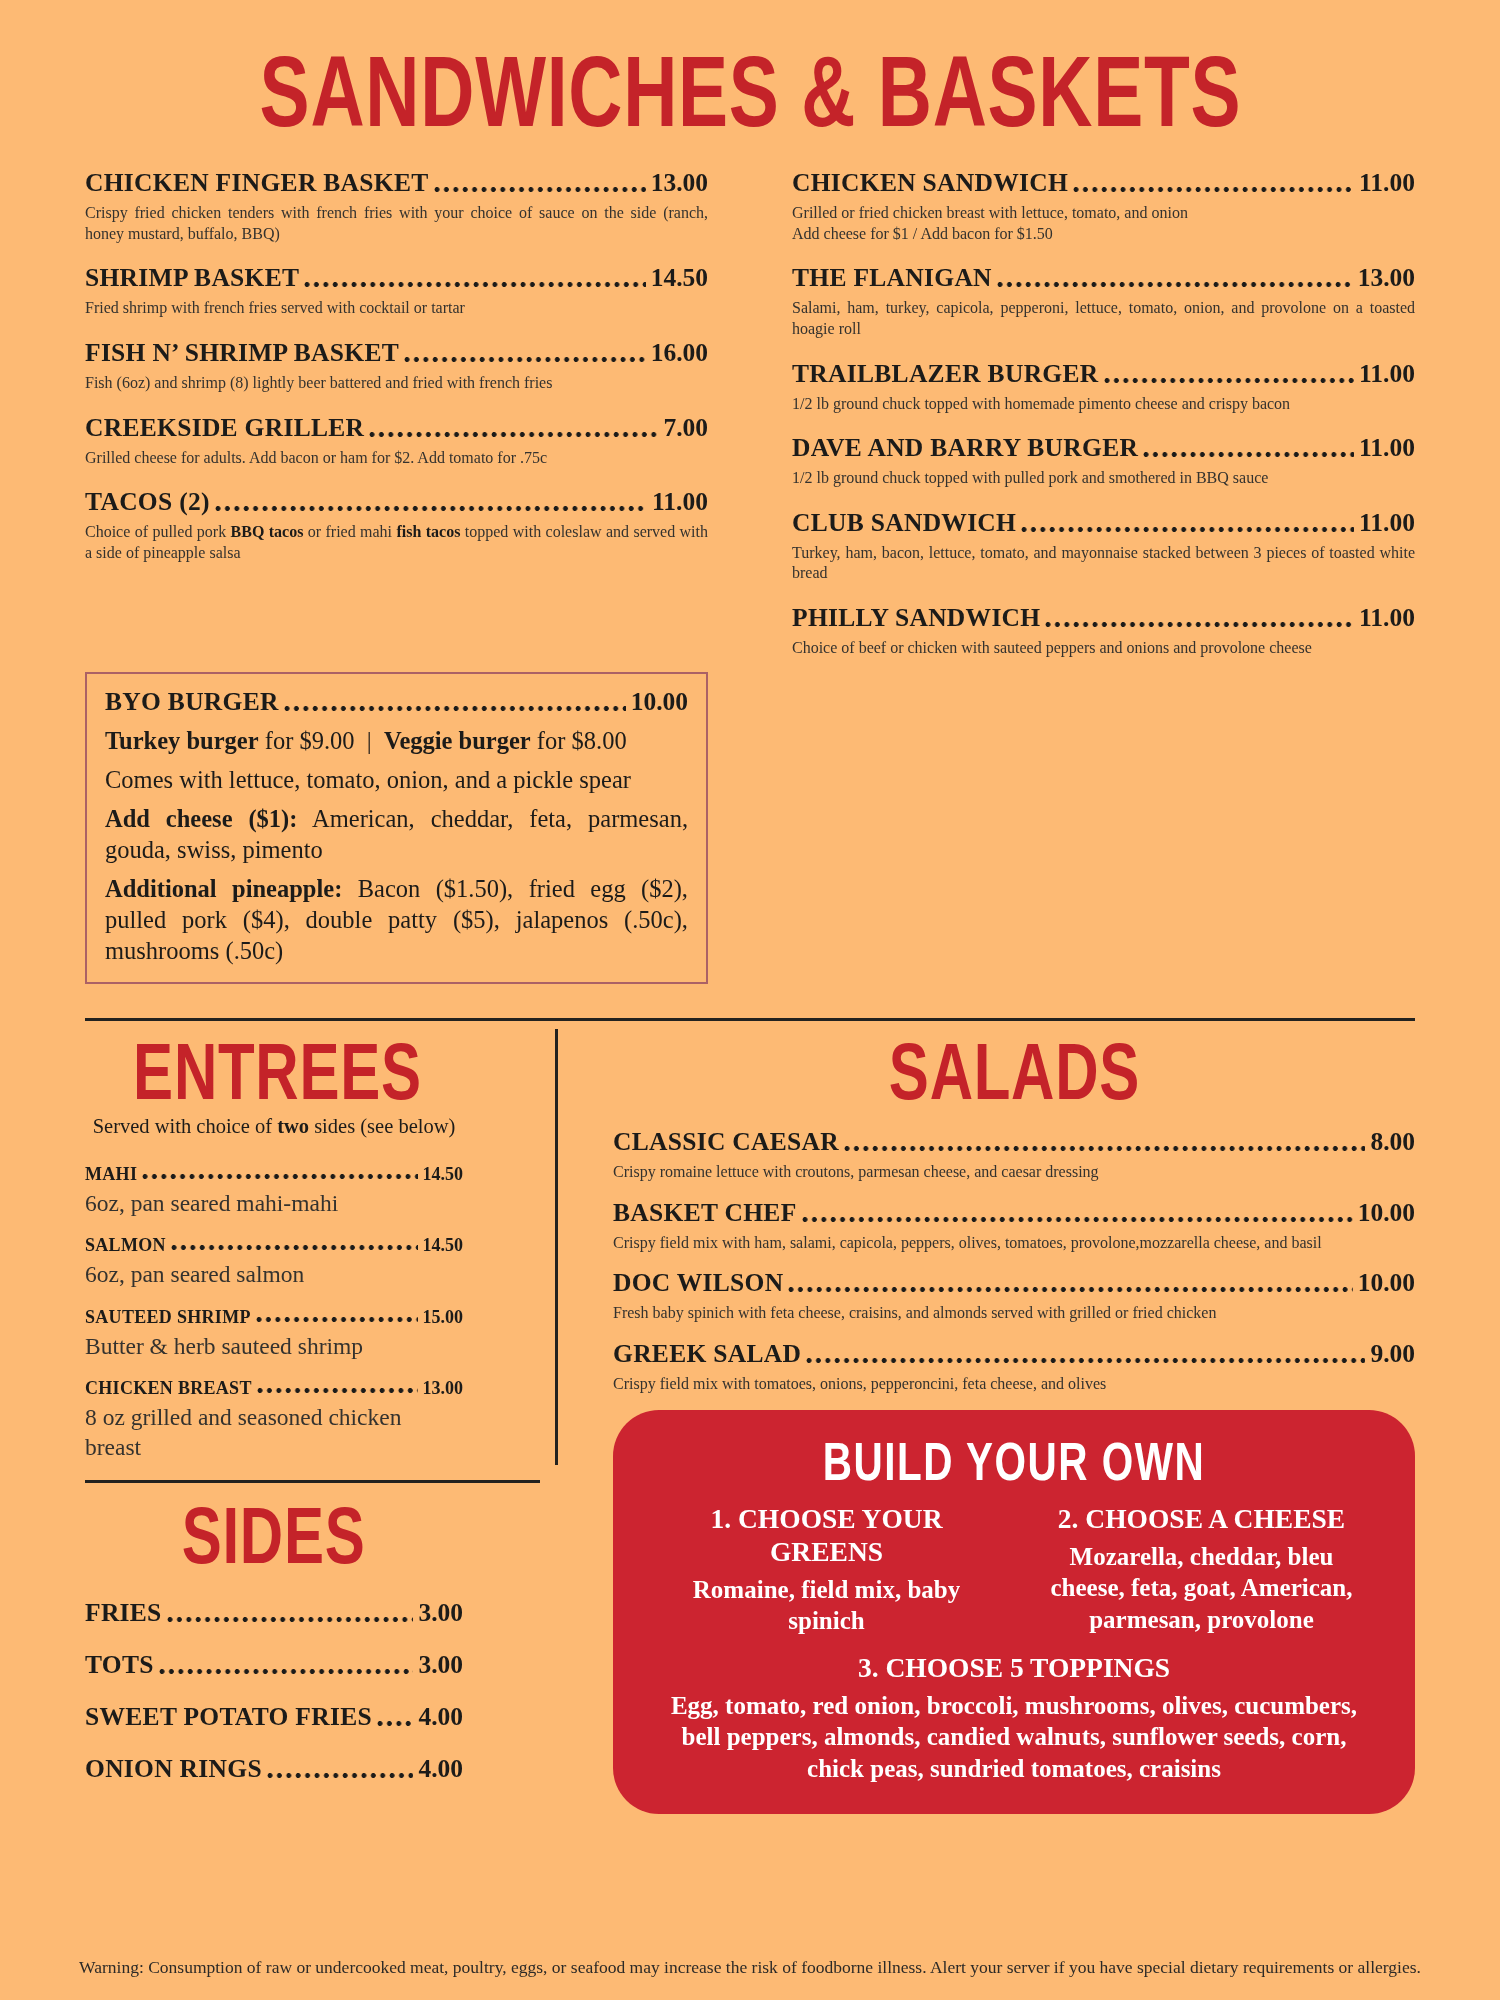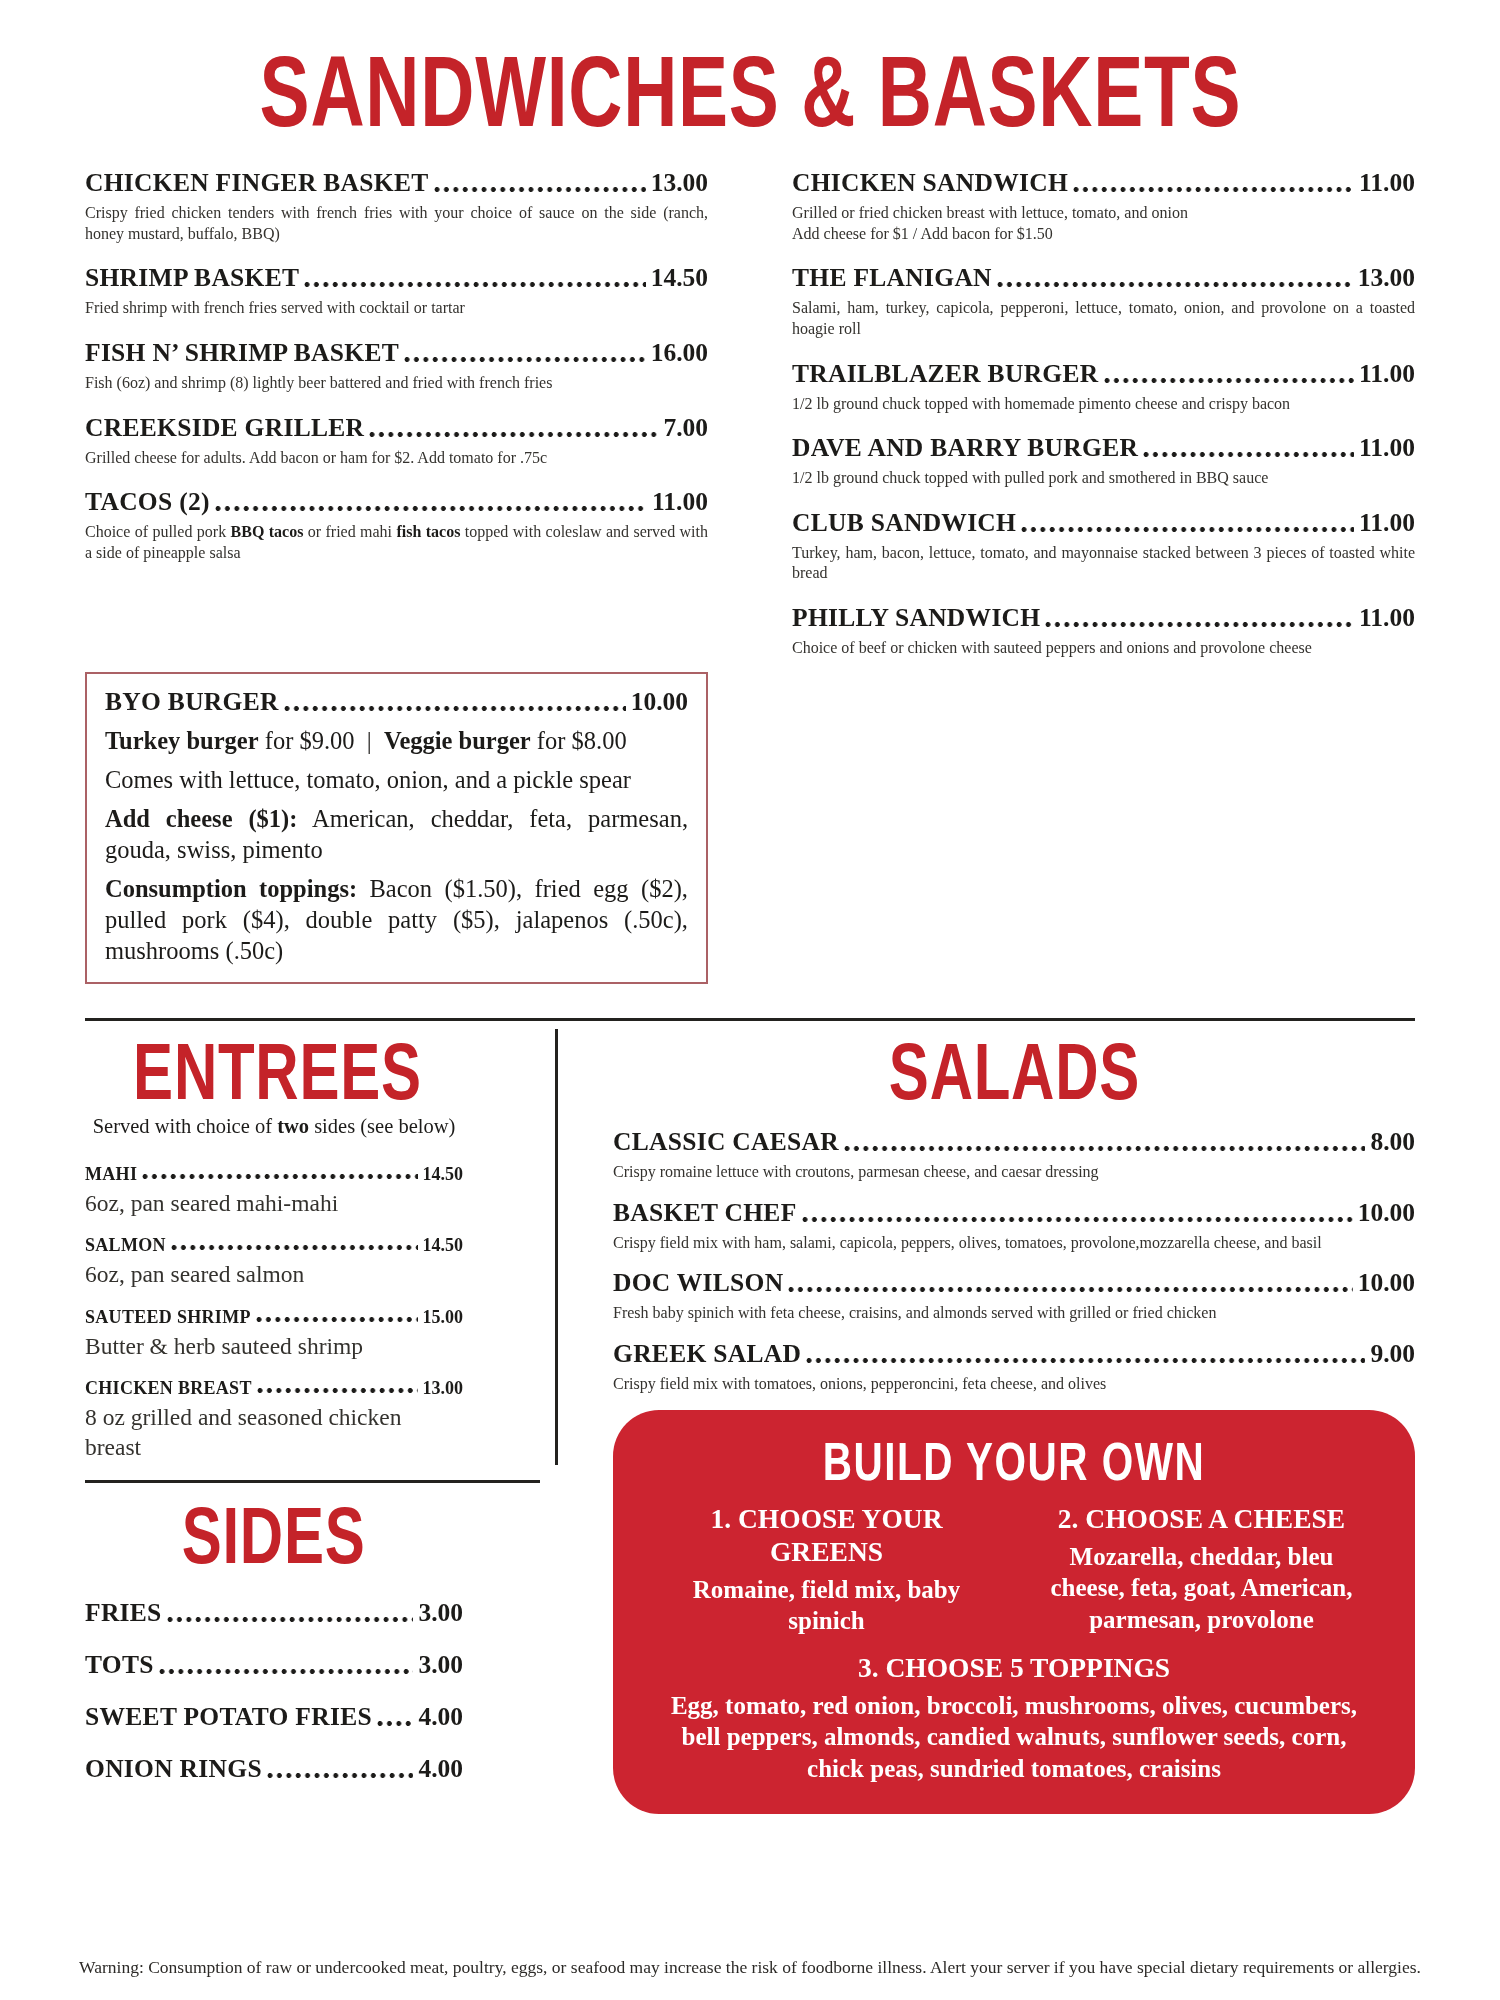--- a/index.html
+++ b/index.html
@@ -1,18 +1,18 @@
 <!DOCTYPE html>
 <html><head>
 <meta charset="utf-8">
 <style>
   html,body { margin:0; padding:0; background:#d8d4cd; }
   .page {
     position:relative; width:1500px; height:2000px; margin:0 auto;
-    background:#ffffff; overflow:hidden;
+    background:#fdba74; overflow:hidden;
     font-family:"Liberation Serif", serif; color:#1c1b19;
   }
   .content { padding:40px 85px 0; }
 
   
   .sec-title { text-align:center; color:#c42329; }
   .condensed {
     display:inline-block; transform:scaleX(0.75); transform-origin:center;
     font-family:"Liberation Sans", sans-serif; font-weight:700;
     letter-spacing:1px; white-space:nowrap; line-height:1.02;
@@ -208,21 +208,21 @@
           <span class="m-price">10.00</span>
         </div>
         <div>
 
             <div class="byo-line"><b>Turkey burger</b> for $9.00&nbsp;&nbsp;|&nbsp;&nbsp;<b>Veggie burger</b> for $8.00</div>
 
             <div class="byo-line">Comes with lettuce, tomato, onion, and a pickle spear</div>
 
             <div class="byo-line"><b>Add cheese ($1):</b> American, cheddar, feta, parmesan, gouda, swiss, pimento</div>
 
-            <div class="byo-line"><b>Consumption toppings:</b> Bacon ($1.50), fried egg ($2), pulled pork ($4), double patty ($5), jalapenos (.50c), mushrooms (.50c)</div>
+            <div class="byo-line"><b>Additional pineapple:</b> Bacon ($1.50), fried egg ($2), pulled pork ($4), double patty ($5), jalapenos (.50c), mushrooms (.50c)</div>
           </div>
       </div>
     </div>
 
     <div class="divider-h"></div>
 
     <div class="lower">
       <div class="v-div"></div>
 
       <div class="lower-left">

